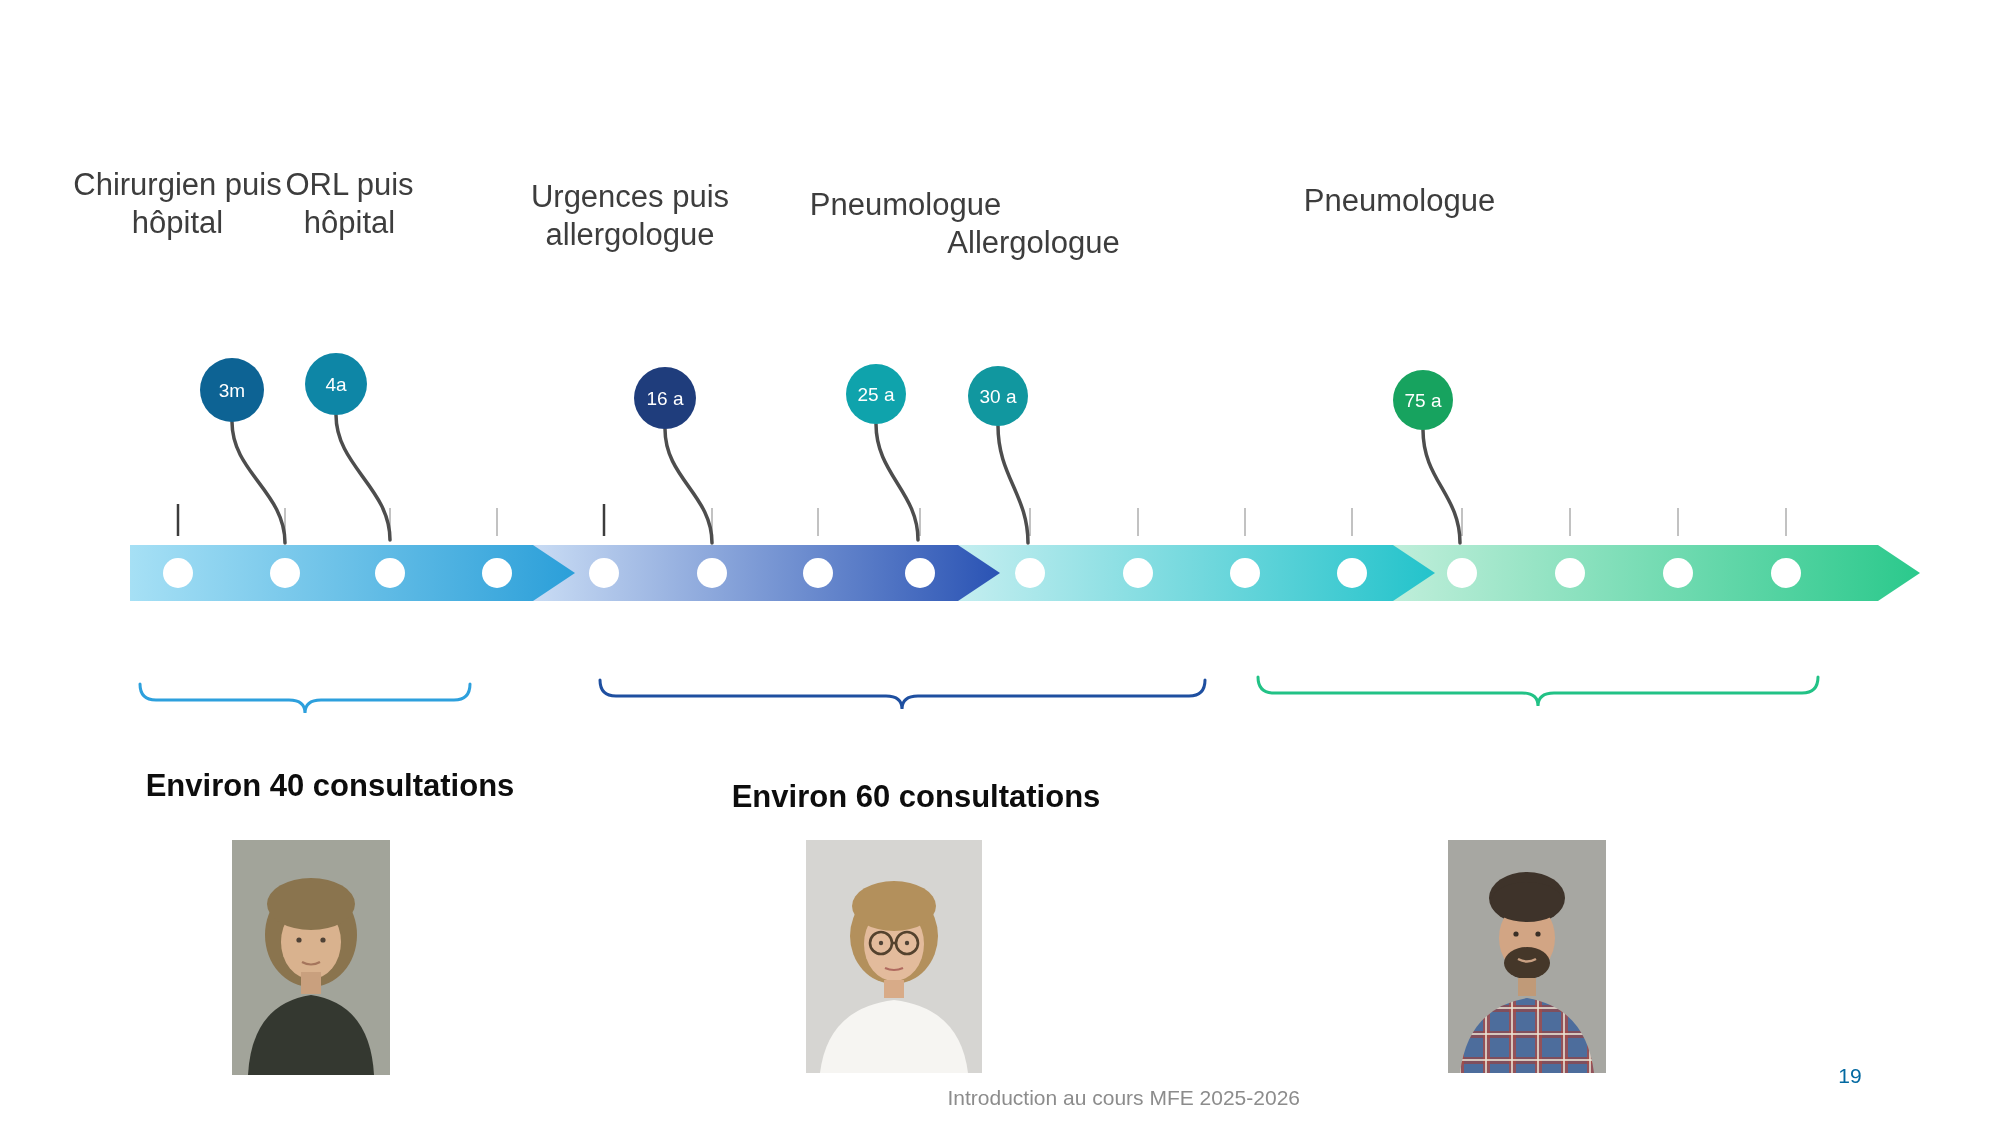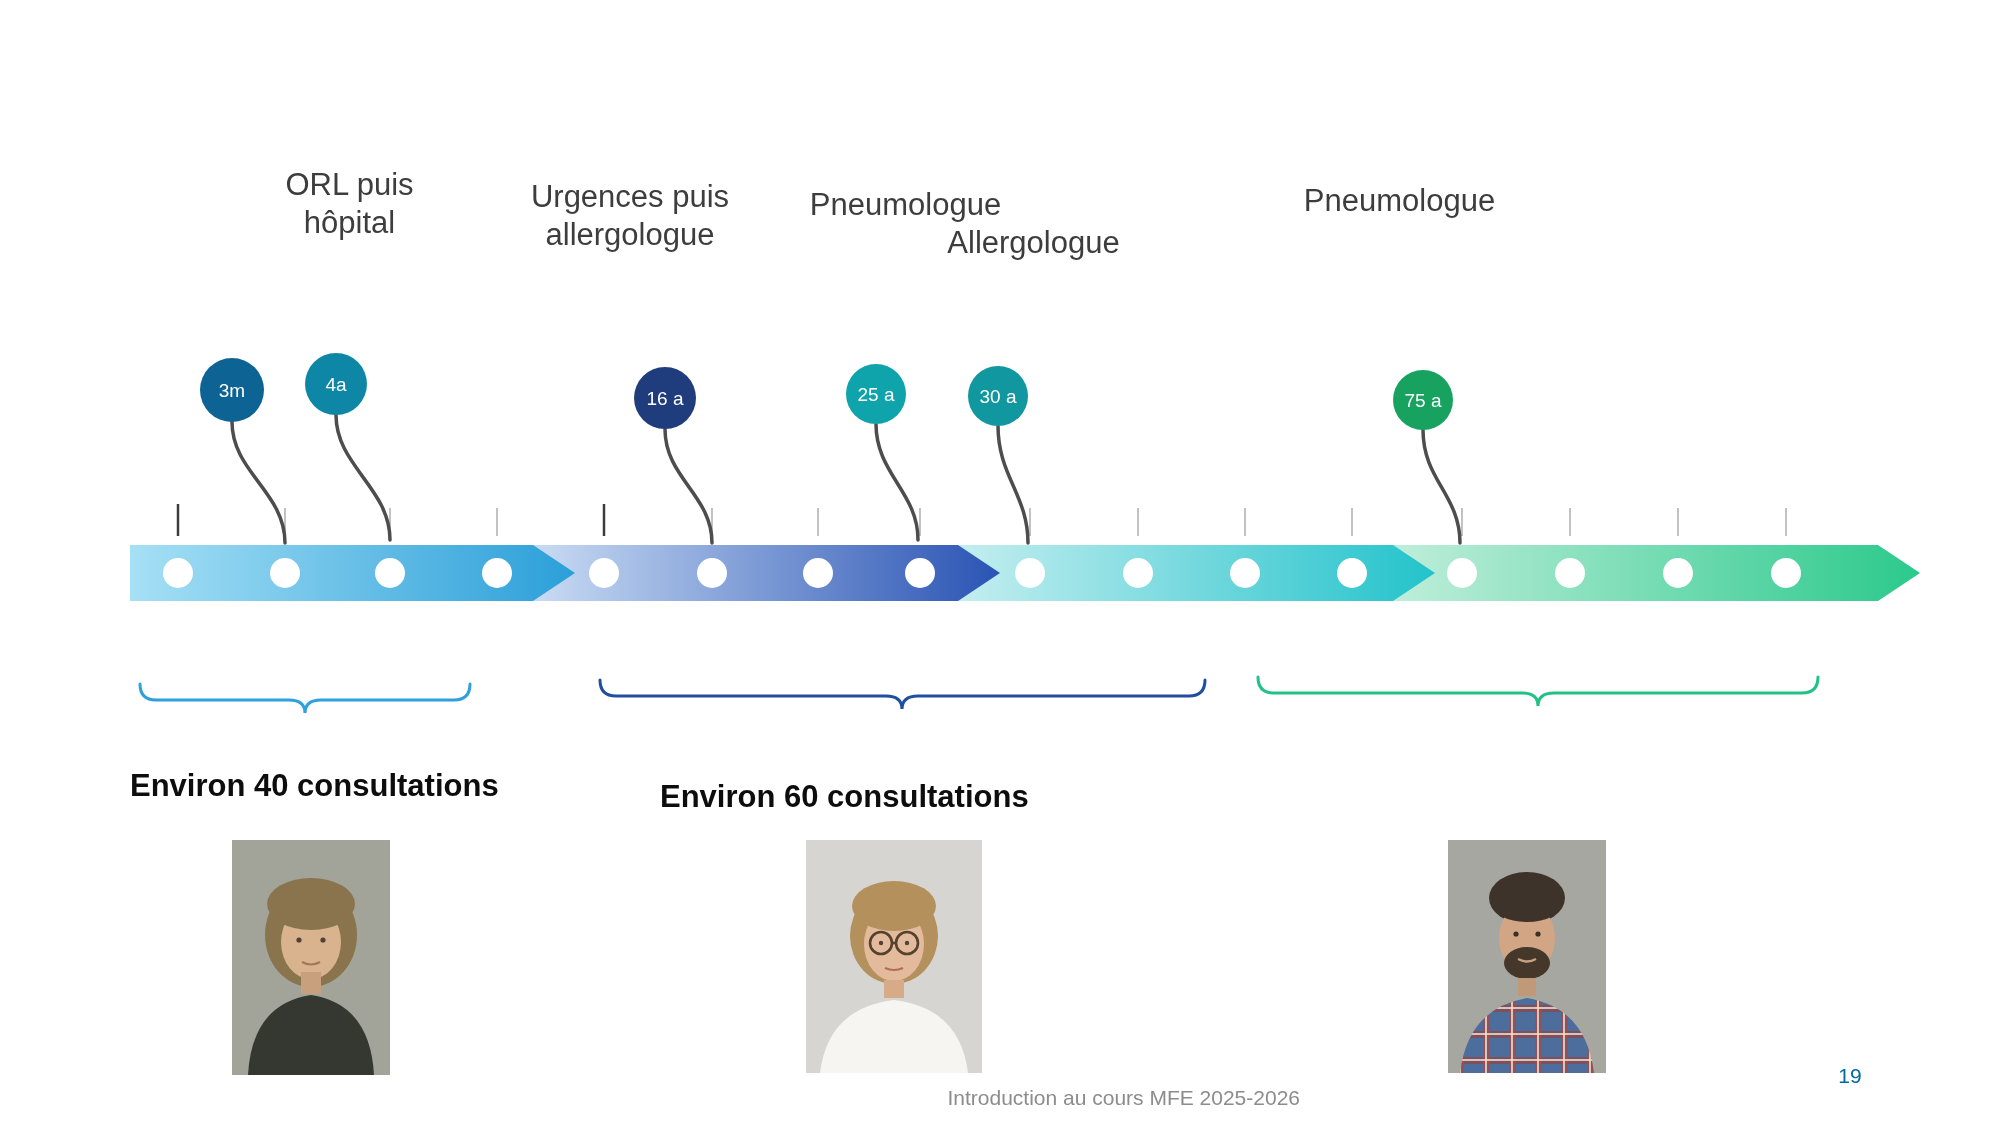--- a/index.html
+++ b/index.html
@@ -22,24 +22,24 @@
   .l5 { left:911px;  top:224px; width:245px; }
   .l6 { left:1277px; top:182px; width:245px; }
 
   .diagram { position:absolute; left:80px; top:260px; width:1860px; height:480px; }
   .diagram text.badge-text {
     font-family:"Liberation Sans", sans-serif; font-size:19px;
     fill:#ffffff; text-anchor:middle;
   }
 
   .consult-label {
-    position:absolute; font-size:31px; font-weight:600; color:#0d0d0d; text-align:left;
+    position:absolute; font-size:31px; font-weight:600; color:#0d0d0d; text-align:center;
   }
   .c1 { left:130px;  top:768px; width:400px; }
-  .c2 { left:660px;  top:779px; width:400px; }
+  .c2 { left:716px;  top:779px; width:400px; }
   .c3 { left:1300px; top:779px; width:420px; }
 
   .photo { position:absolute; display:block; }
   .p1 { left:232px;  top:840px; width:158px; height:235px; }
   .p2 { left:806px;  top:840px; width:176px; height:233px; }
   .p3 { left:1448px; top:840px; width:158px; height:233px; }
 
   .footer {
     position:absolute; left:700px; top:1086px; width:600px;
     text-align:right; font-size:21px; color:#8c8c8c;
@@ -48,20 +48,21 @@
     position:absolute; left:1820px; top:1064px; width:60px;
     text-align:center; font-size:21px; color:#0369a1;
   }
 </style>
 </head>
 <body>
 
 <div class="slide">
 
 
+  <div class="spec-label l1">Chirurgien puis hôpital</div>
   <div class="spec-label l2">ORL puis hôpital</div>
   <div class="spec-label l3">Urgences puis allergologue</div>
   <div class="spec-label l4">Pneumologue</div>
   <div class="spec-label l5">Allergologue</div>
   <div class="spec-label l6">Pneumologue</div>
 
   <svg class="diagram" viewBox="0 0 1860 480">
     <defs>
       <linearGradient id="segGrad0" x1="0" y1="0" x2="1" y2="0">
         <stop offset="0" stop-color="#a6e0f5"></stop>

